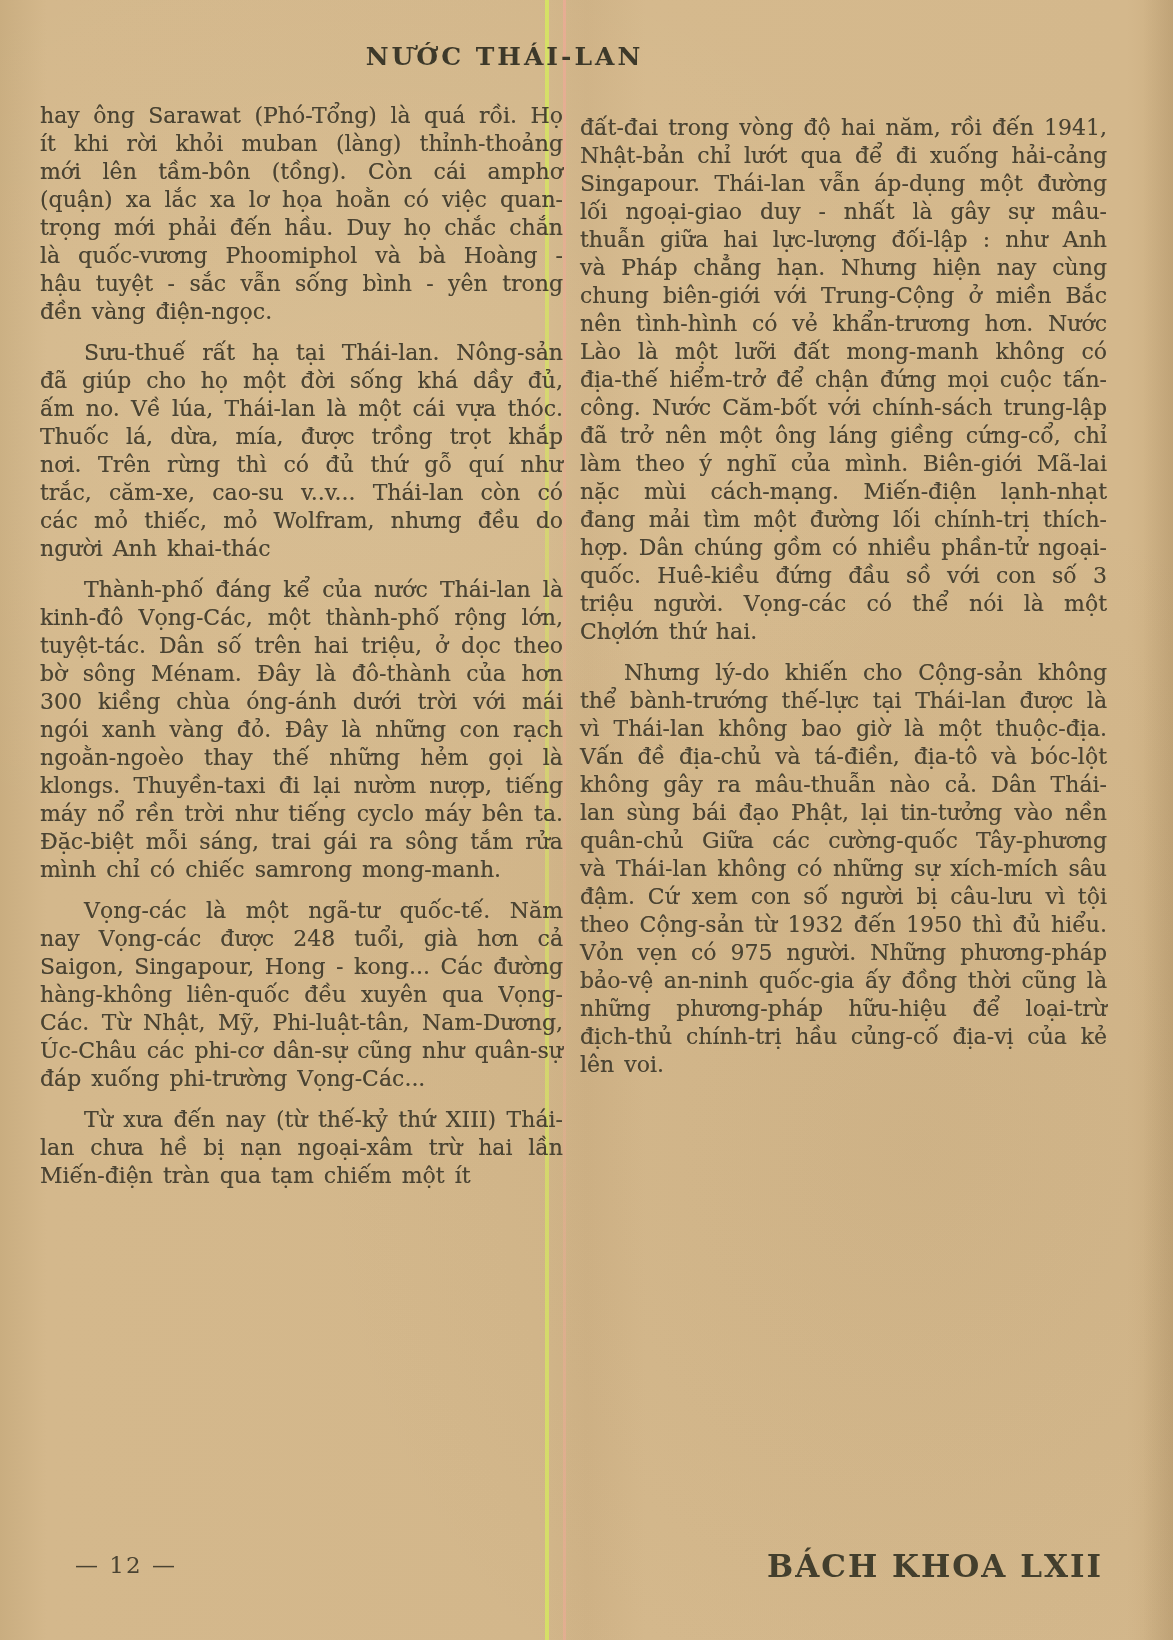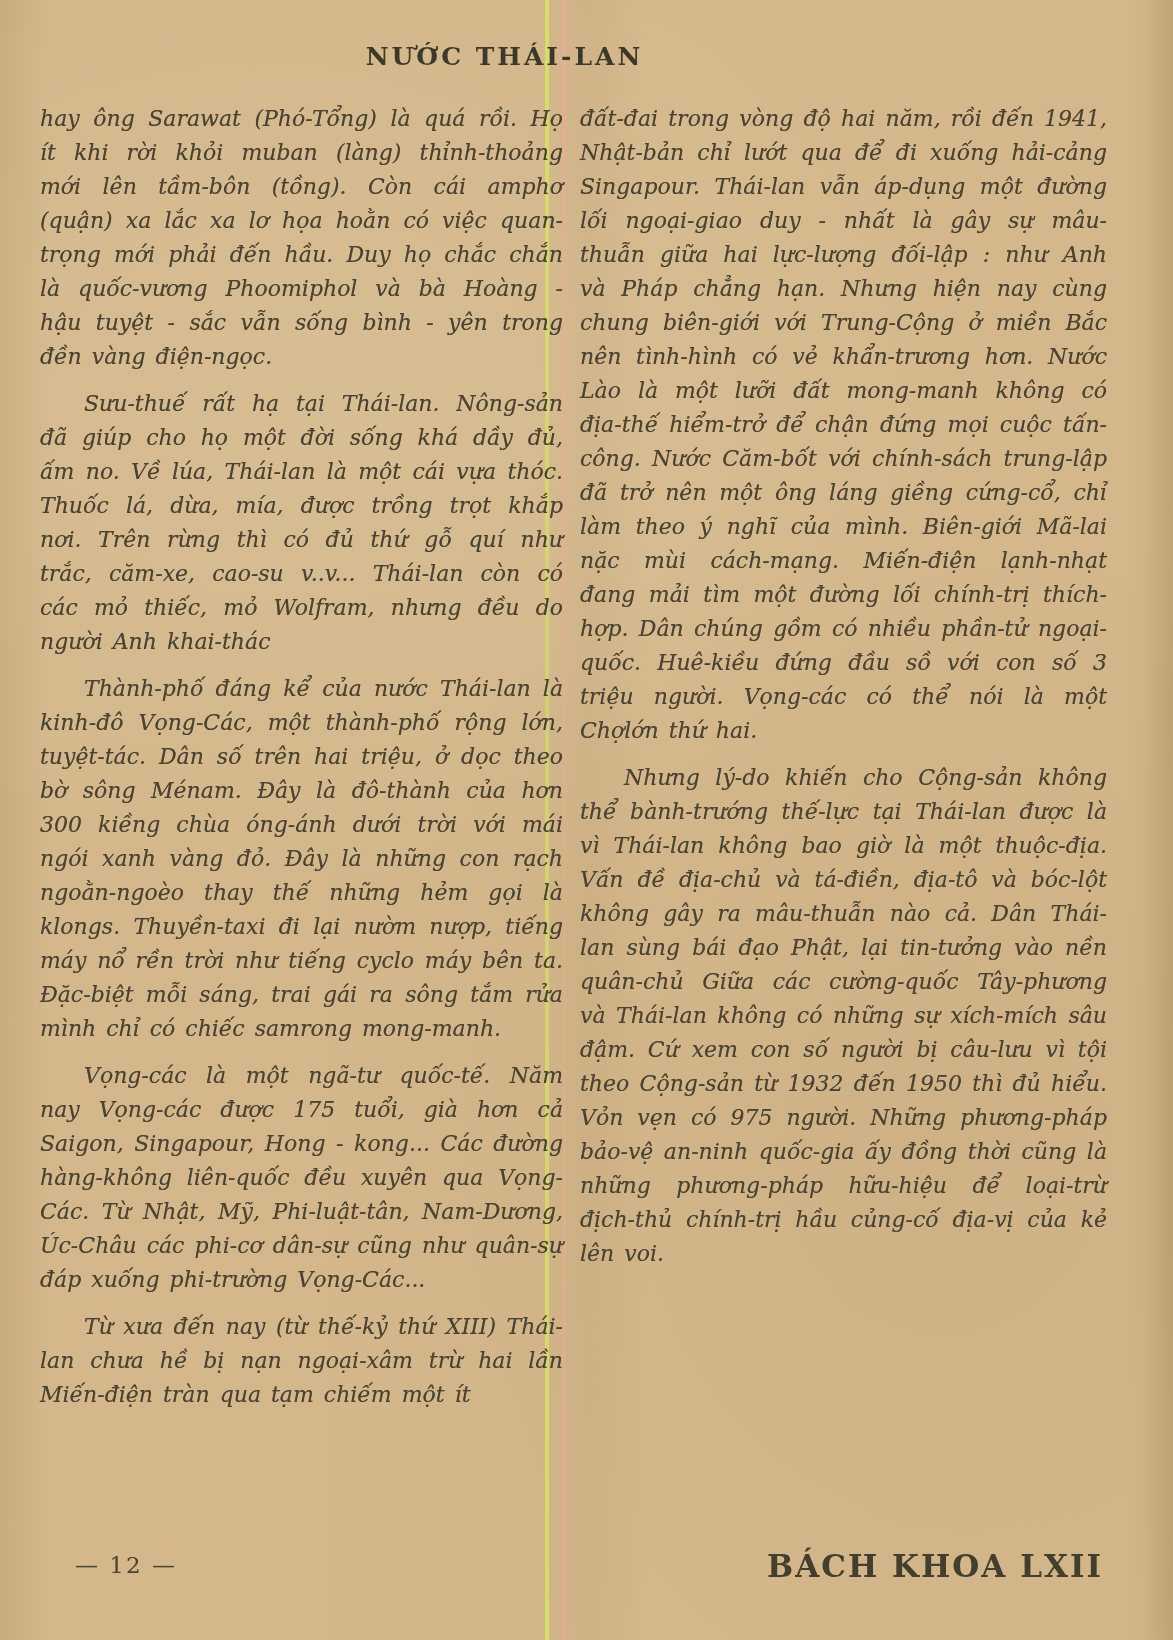--- a/index.html
+++ b/index.html
@@ -34,29 +34,28 @@
   .header {
     position: absolute; top: 42px; left: 0; width: 1009px;
     text-align: center;
     font-size: 25px; font-weight: bold;
     letter-spacing: 3px;
     color: #3d392a;
   }
   .col {
     position: absolute;
     font-size: 22px;
-    line-height: 34px;
+    line-height: 28px;
     text-align: justify;
     word-spacing: 3px;
     color: #4a4332;
     text-shadow: 0 0 0.6px rgba(74,67,50,0.55);
-    font-style: italic;
   }
   .col-left  { left: 40px;  top: 102px; width: 523px; }
-  .col-right { left: 580px; top: 102px; width: 527px; }
+  .col-right { left: 580px; top: 114px; width: 527px; }
   .col p { margin: 0 0 13px 0; text-indent: 2em; }
   .col p.cont { text-indent: 0; }
   .footer-left {
     position: absolute; left: 52px; top: 1552px;
     font-size: 23px; color: #4a4332; letter-spacing: 2px; margin-left: 23px;
   }
   .footer-right {
     position: absolute; right: 70px; top: 1548px;
     font-size: 31px; font-weight: bold; letter-spacing: 2px;
     color: #433f2d;
@@ -70,21 +69,21 @@
   <div class="fold fold-green"></div>
   <div class="fold fold-pink"></div>
   <div class="edge-shade"></div>
 
   <div class="header">NƯỚC THÁI-LAN</div>
 
   <div class="col col-left">
     <p class="cont">hay ông Sarawat (Phó-Tổng) là quá rồi. Họ ít khi rời khỏi muban (làng) thỉnh-thoảng mới lên tầm-bôn (tồng). Còn cái amphơ (quận) xa lắc xa lơ họa hoằn có việc quan-trọng mới phải đến hầu. Duy họ chắc chắn là quốc-vương Phoomiphol và bà Hoàng - hậu tuyệt - sắc vẫn sống bình - yên trong đền vàng điện-ngọc.</p>
     <p>Sưu-thuế rất hạ tại Thái-lan. Nông-sản đã giúp cho họ một đời sống khá dầy đủ, ấm no. Về lúa, Thái-lan là một cái vựa thóc. Thuốc lá, dừa, mía, được trồng trọt khắp nơi. Trên rừng thì có đủ thứ gỗ quí như trắc, căm-xe, cao-su v..v... Thái-lan còn có các mỏ thiếc, mỏ Wolfram, nhưng đều do người Anh khai-thác</p>
     <p>Thành-phố đáng kể của nước Thái-lan là kinh-đô Vọng-Các, một thành-phố rộng lớn, tuyệt-tác. Dân số trên hai triệu, ở dọc theo bờ sông Ménam. Đây là đô-thành của hơn 300 kiềng chùa óng-ánh dưới trời với mái ngói xanh vàng đỏ. Đây là những con rạch ngoằn-ngoèo thay thế những hẻm gọi là klongs. Thuyền-taxi đi lại nườm nượp, tiếng máy nổ rền trời như tiếng cyclo máy bên ta. Đặc-biệt mỗi sáng, trai gái ra sông tắm rửa mình chỉ có chiếc samrong mong-manh.</p>
-    <p>Vọng-các là một ngã-tư quốc-tế. Năm nay Vọng-các được 175 tuổi, già hơn cả Saigon, Singapour, Hong - kong... Các đường hàng-không liên-quốc đều xuyên qua Vọng-Các. Từ Nhật, Mỹ, Phi-luật-tân, Nam-Dương, Úc-Châu các phi-cơ dân-sự cũng như quân-sự đáp xuống phi-trường Vọng-Các...</p>
+    <p>Vọng-các là một ngã-tư quốc-tế. Năm nay Vọng-các được 248 tuổi, già hơn cả Saigon, Singapour, Hong - kong... Các đường hàng-không liên-quốc đều xuyên qua Vọng-Các. Từ Nhật, Mỹ, Phi-luật-tân, Nam-Dương, Úc-Châu các phi-cơ dân-sự cũng như quân-sự đáp xuống phi-trường Vọng-Các...</p>
     <p>Từ xưa đến nay (từ thế-kỷ thứ XIII) Thái-lan chưa hề bị nạn ngoại-xâm trừ hai lần Miến-điện tràn qua tạm chiếm một ít</p>
   </div>
 
   <div class="col col-right">
     <p class="cont">đất-đai trong vòng độ hai năm, rồi đến 1941, Nhật-bản chỉ lướt qua để đi xuống hải-cảng Singapour. Thái-lan vẫn áp-dụng một đường lối ngoại-giao duy - nhất là gây sự mâu-thuẫn giữa hai lực-lượng đối-lập : như Anh và Pháp chẳng hạn. Nhưng hiện nay cùng chung biên-giới với Trung-Cộng ở miền Bắc nên tình-hình có vẻ khẩn-trương hơn. Nước Lào là một lưỡi đất mong-manh không có địa-thế hiểm-trở để chận đứng mọi cuộc tấn-công. Nước Căm-bốt với chính-sách trung-lập đã trở nên một ông láng giềng cứng-cổ, chỉ làm theo ý nghĩ của mình. Biên-giới Mã-lai nặc mùi cách-mạng. Miến-điện lạnh-nhạt đang mải tìm một đường lối chính-trị thích-hợp. Dân chúng gồm có nhiều phần-tử ngoại-quốc. Huê-kiều đứng đầu sồ với con số 3 triệu người. Vọng-các có thể nói là một Chợlớn thứ hai.</p>
     <p>Nhưng lý-do khiến cho Cộng-sản không thể bành-trướng thế-lực tại Thái-lan được là vì Thái-lan không bao giờ là một thuộc-địa. Vấn đề địa-chủ và tá-điền, địa-tô và bóc-lột không gây ra mâu-thuẫn nào cả. Dân Thái-lan sùng bái đạo Phật, lại tin-tưởng vào nền quân-chủ Giữa các cường-quốc Tây-phương và Thái-lan không có những sự xích-mích sâu đậm. Cứ xem con số người bị câu-lưu vì tội theo Cộng-sản từ 1932 đến 1950 thì đủ hiểu. Vỏn vẹn có 975 người. Những phương-pháp bảo-vệ an-ninh quốc-gia ấy đồng thời cũng là những phương-pháp hữu-hiệu để loại-trừ địch-thủ chính-trị hầu củng-cố địa-vị của kẻ lên voi.</p>
   </div>
 
   <div class="footer-left">— 12 —</div>
   <div class="footer-right">BÁCH KHOA LXII</div>

